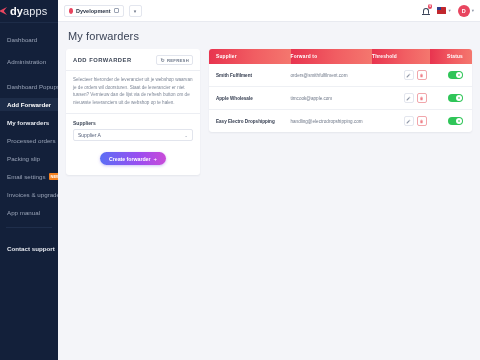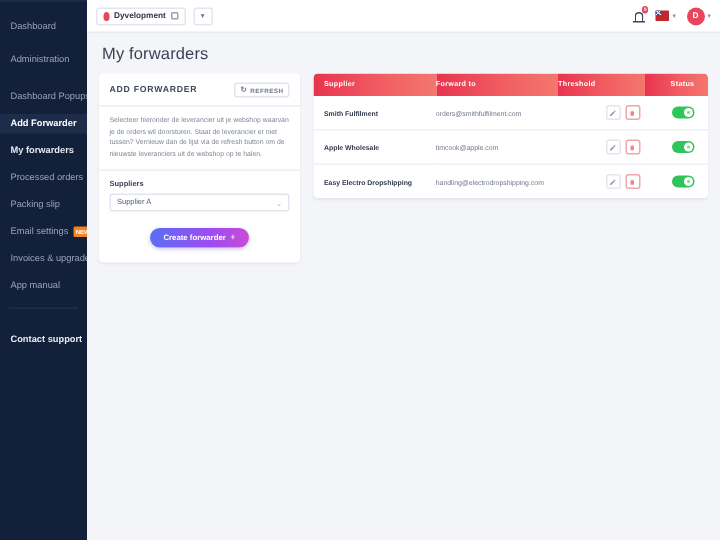--- a/index.html
+++ b/index.html
@@ -274,20 +274,24 @@
     width:2.6px; height:2.6px; border-radius:50%;
     background:#7bd98f;
   }
 </style>
 </head>
 <body>
 
 <div class="app">
 
   <aside class="sidebar">
+    <div class="logo-row">
+      <span class="logo-mark"></span>
+      <span class="logo-text"><b>dy</b><span>apps</span></span>
+    </div>
     <div class="side-divider"></div>
 
     <nav class="nav">
       <div class="nav-item spaced">
         <span>Dashboard</span>
       </div>
       <div class="nav-item spaced">
         <span>Administration</span>
       </div>
       <div class="nav-item gap-top">

